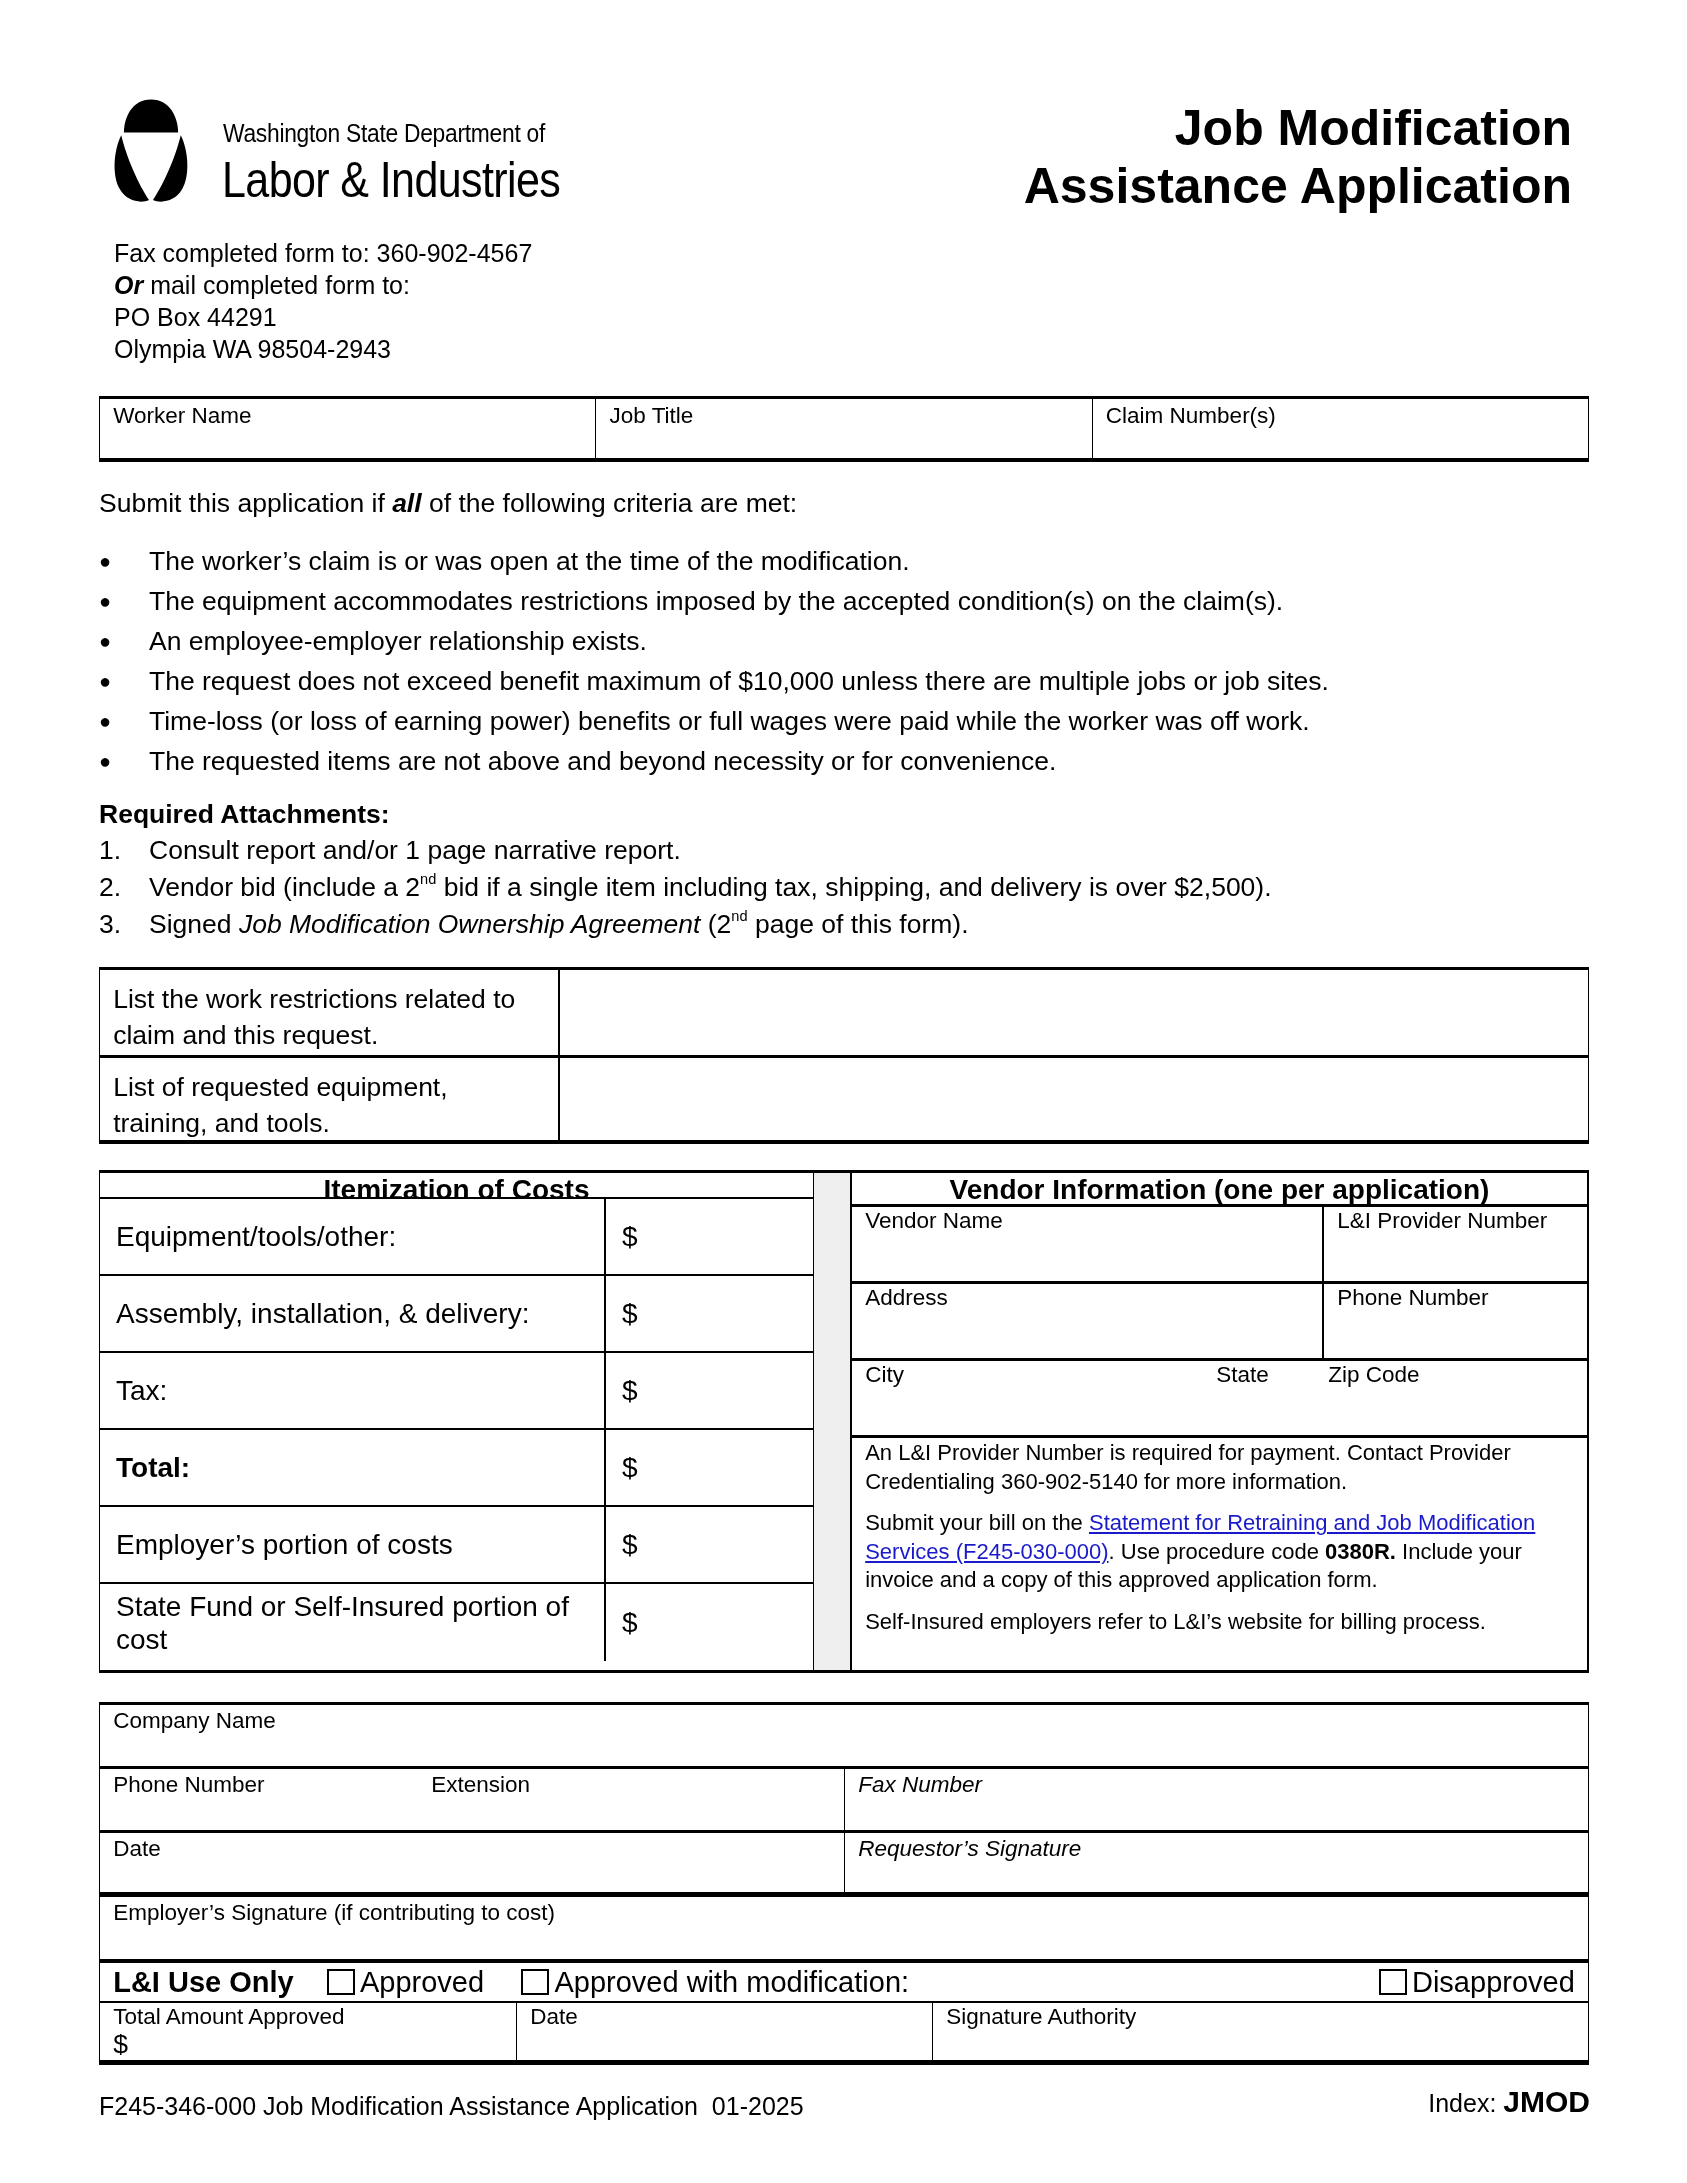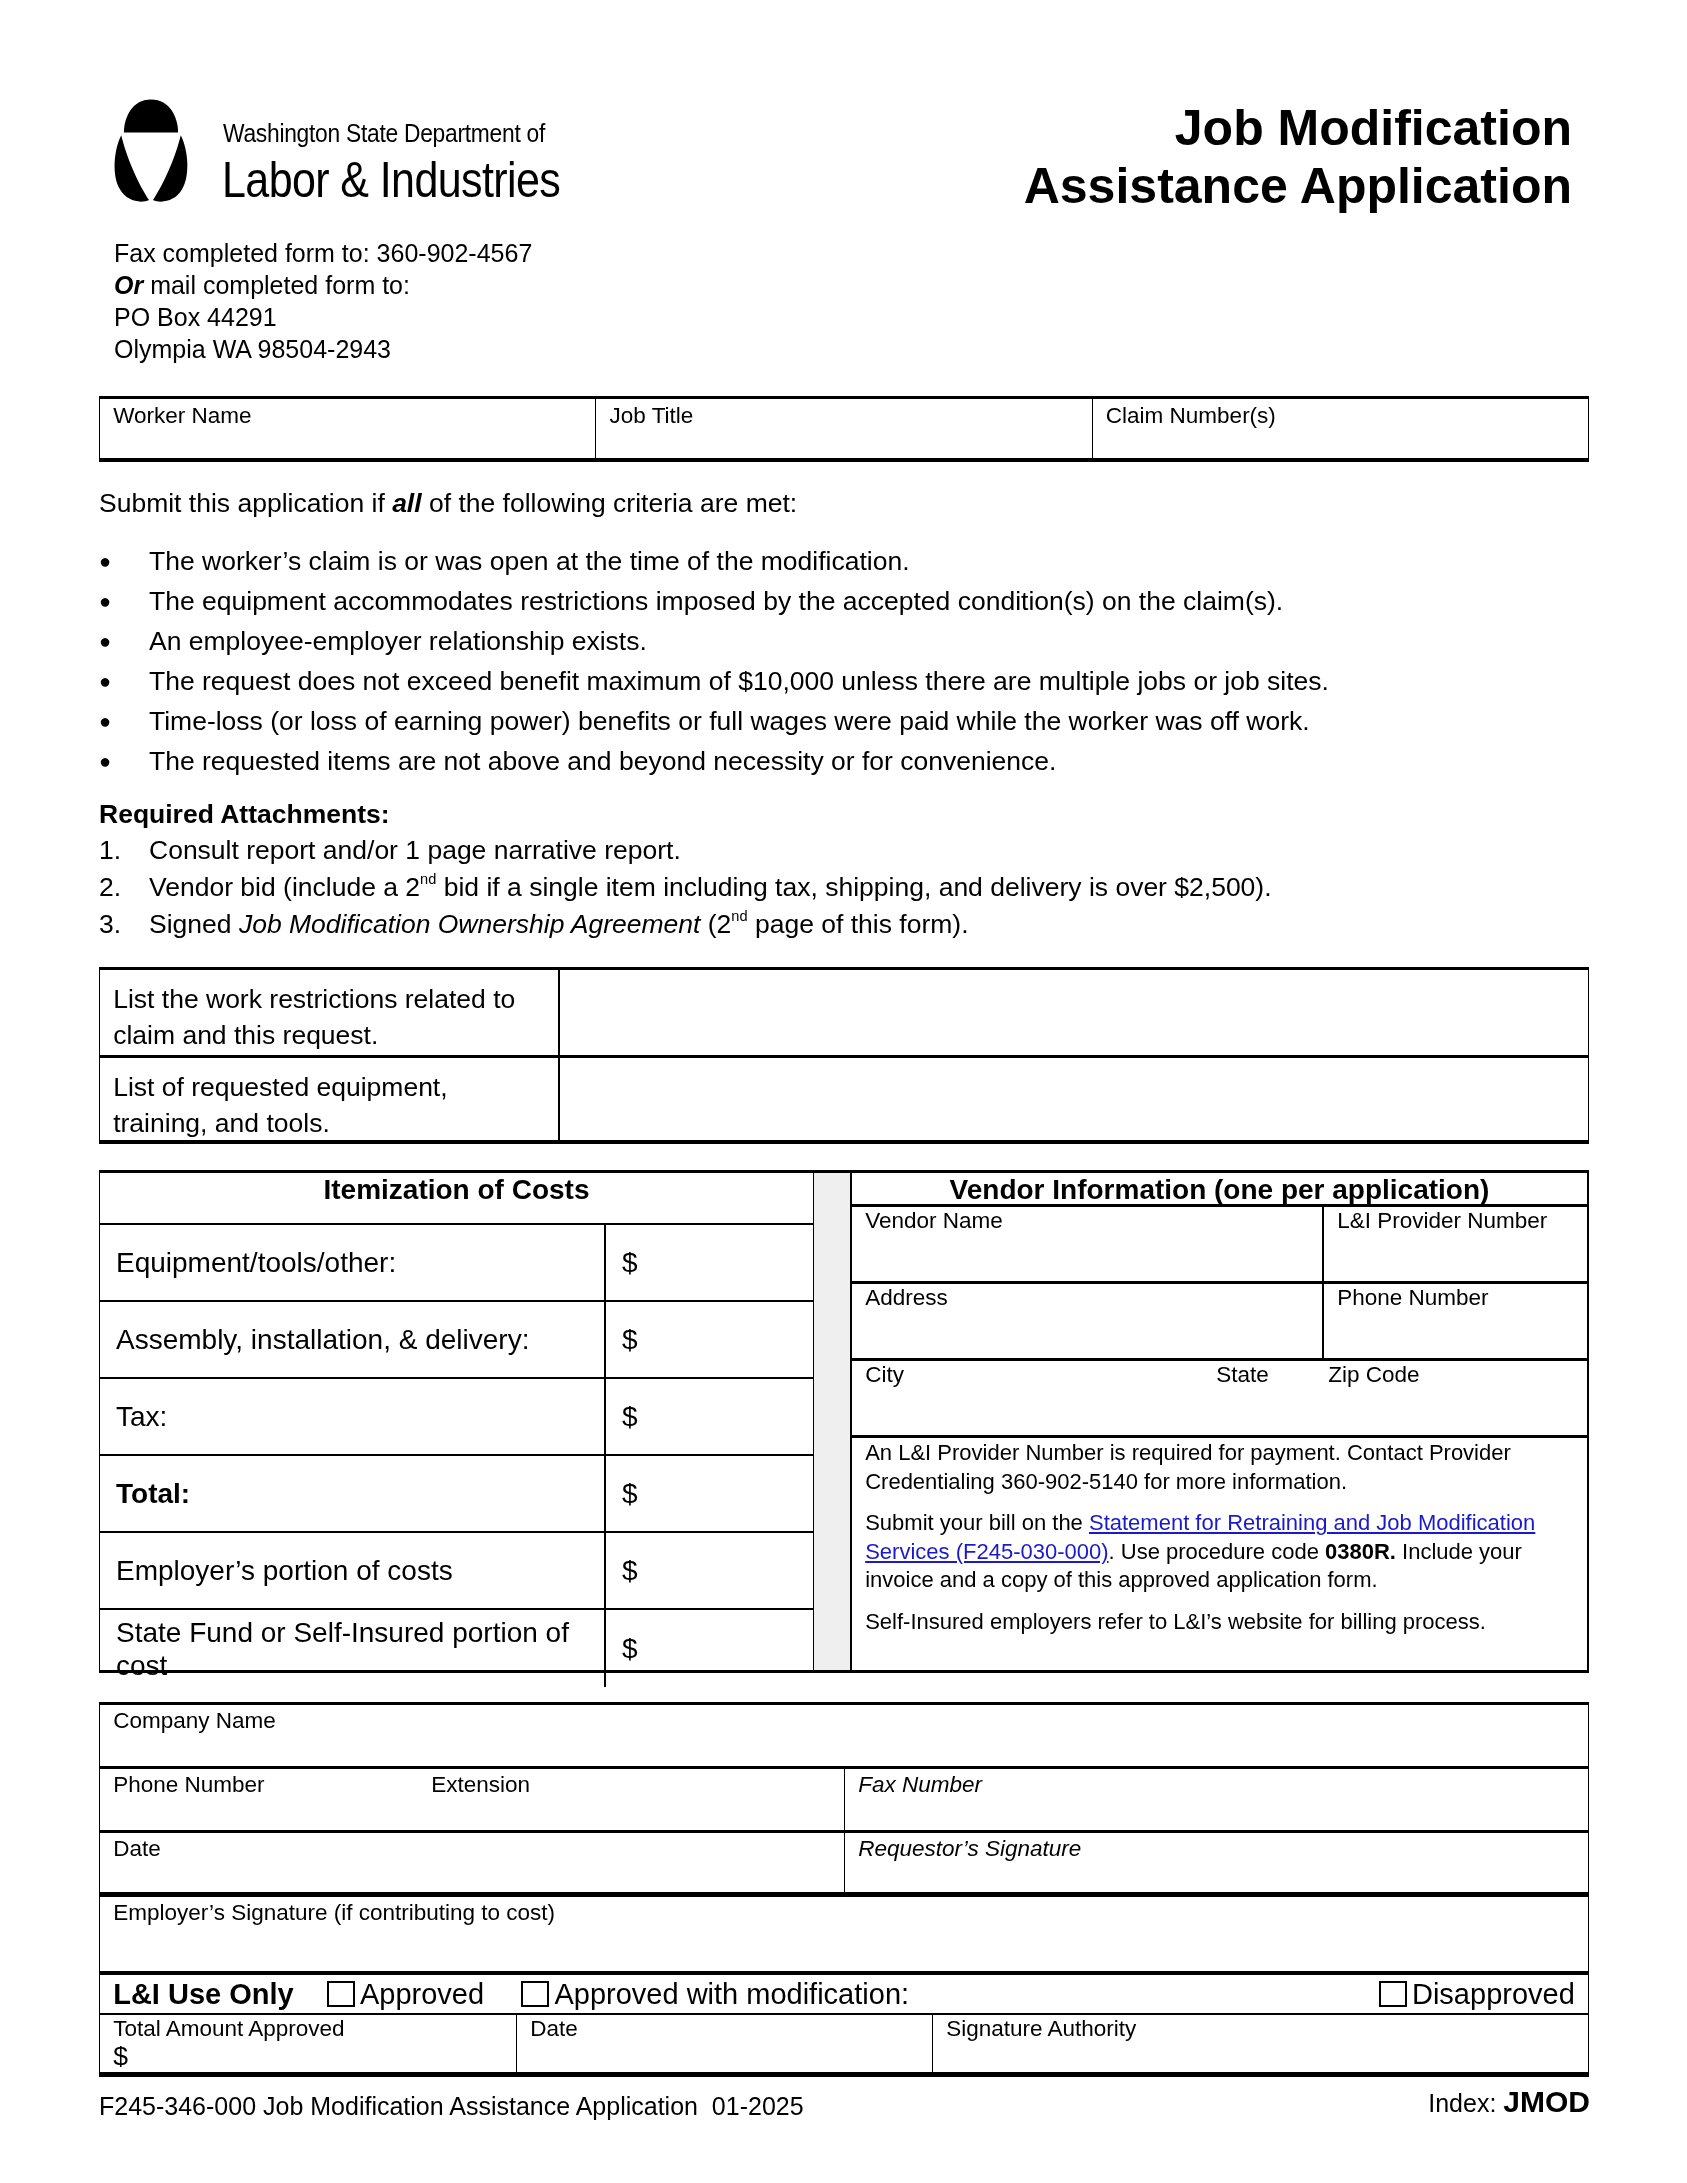--- a/index.html
+++ b/index.html
@@ -38,21 +38,21 @@
 
   
   .restrict { left: 99px; top: 967px; width: 1490px; height: 177px; border-top: 3.3px solid #000; border-bottom: 4px solid #000; border-left: 1.3px solid #000; border-right: 1.3px solid #000; }
   .restrict-row { display: flex; height: 50%; }
   .restrict-row + .restrict-row { border-top: 3.3px solid #000; }
   .restrict-row .q { width: 460px; border-right: 2px solid #000; padding: 10.6px 13.2px 0 13.2px; font-size: 26.5px; line-height: 36px; }
   .restrict-row .a { flex: 1; }
 
   
   .item { left: 99px; top: 1170px; width: 715px; height: 503px; border: 1.3px solid #000; border-top: 3.3px solid #000; border-bottom: 3.3px solid #000; }
-  .item-head { height: 52px; text-align: center; font-weight: bold; font-size: 28px; line-height: 33px; border-bottom: 2px solid #000; }
+  .item-head { height: 26px; text-align: center; font-weight: bold; font-size: 28px; line-height: 33px; border-bottom: 2px solid #000; }
   .item-row { display: flex; height: 77px; border-bottom: 2px solid #000; }
   .item-row:last-child { border-bottom: none; }
   .item-row .l { width: 506px; border-right: 2px solid #000; padding-left: 16px; display: flex; align-items: center; font-size: 28px; line-height: 33px; }
   .item-row .d { flex: 1; padding-left: 16px; display: flex; align-items: center; font-size: 28px; }
 
   .gray-gutter { left: 814px; top: 1170px; width: 36px; height: 503px; background: #efefef; border-top: 3.3px solid #000; border-bottom: 3.3px solid #000; }
 
   
   .vendor { left: 850px; top: 1170px; width: 739px; height: 503px; border: 1.3px solid #000; border-top: 3.3px solid #000; border-bottom: 3.3px solid #000; border-left: 2px solid #000; border-right: 2px solid #000; }
   .vendor-head { height: 34px; text-align: center; font-weight: bold; font-size: 28px; line-height: 33px; border-bottom: 3.3px solid #000; }
@@ -64,21 +64,21 @@
   .v-notes p { margin-top: 1.3px; }
   .v-notes p + p { margin-top: 13.2px; }
   .link { color: #1a1aca; text-decoration: underline; }
 
   
   .reqtab { left: 99px; top: 1702px; width: 1490px; border: 1.3px solid #000; border-top: 3.3px solid #000; }
   .rq-row { display: flex; height: 64px; border-bottom: 3.3px solid #000; }
   .rq-row .c { width: 744px; padding: 2.6px 13.2px; font-size: 22.5px; }
   .rq-row .c + .c { flex: 1; border-left: 1.3px solid #000; font-style: italic; }
   .rq-row.last { border-bottom: 5.3px solid #000; }
-  .emp-sig { height: 78px; padding: 2.6px 13.2px; font-size: 22.5px; border-bottom: 4.6px solid #000; }
+  .emp-sig { height: 66px; padding: 2.6px 13.2px; font-size: 22.5px; border-bottom: 4.6px solid #000; }
   .li-row { height: 40px; display: flex; align-items: center; padding: 0 13.2px; font-size: 29px; border-bottom: 2.6px solid #000; }
   .li-row .li-title { font-weight: bold; margin-right: 33px; }
   .cb { display: inline-block; width: 28px; height: 26.5px; border: 2.6px solid #000; margin-right: 5.3px; vertical-align: middle; }
   .li-opt { display: flex; align-items: center; margin-right: 37px; }
   .li-opt.right { margin-left: auto; margin-right: 0; }
   .fin-row { display: flex; height: 61px; border-bottom: 4px solid #000; gap: 44px; }
   .fin-row .c { padding: 1.3px 13.2px; font-size: 22.5px; line-height: 26.5px; }
   .fin-row .c1 { width: 372px; }
   .fin-row .c2 { width: 372px; border-left: 1.3px solid #000; }
   .fin-row .c3 { flex: 1; border-left: 1.3px solid #000; }

